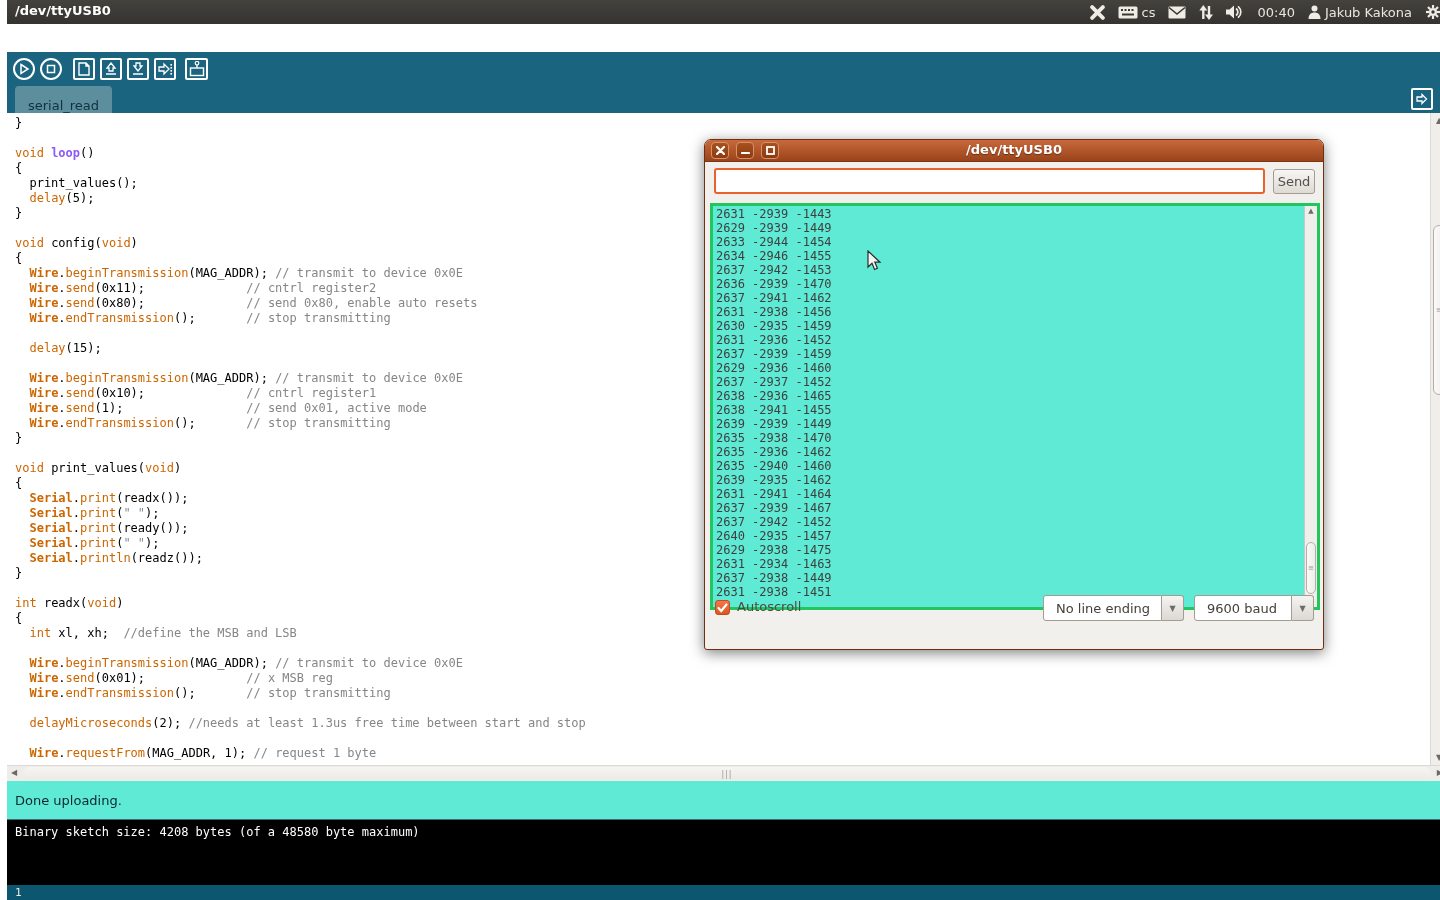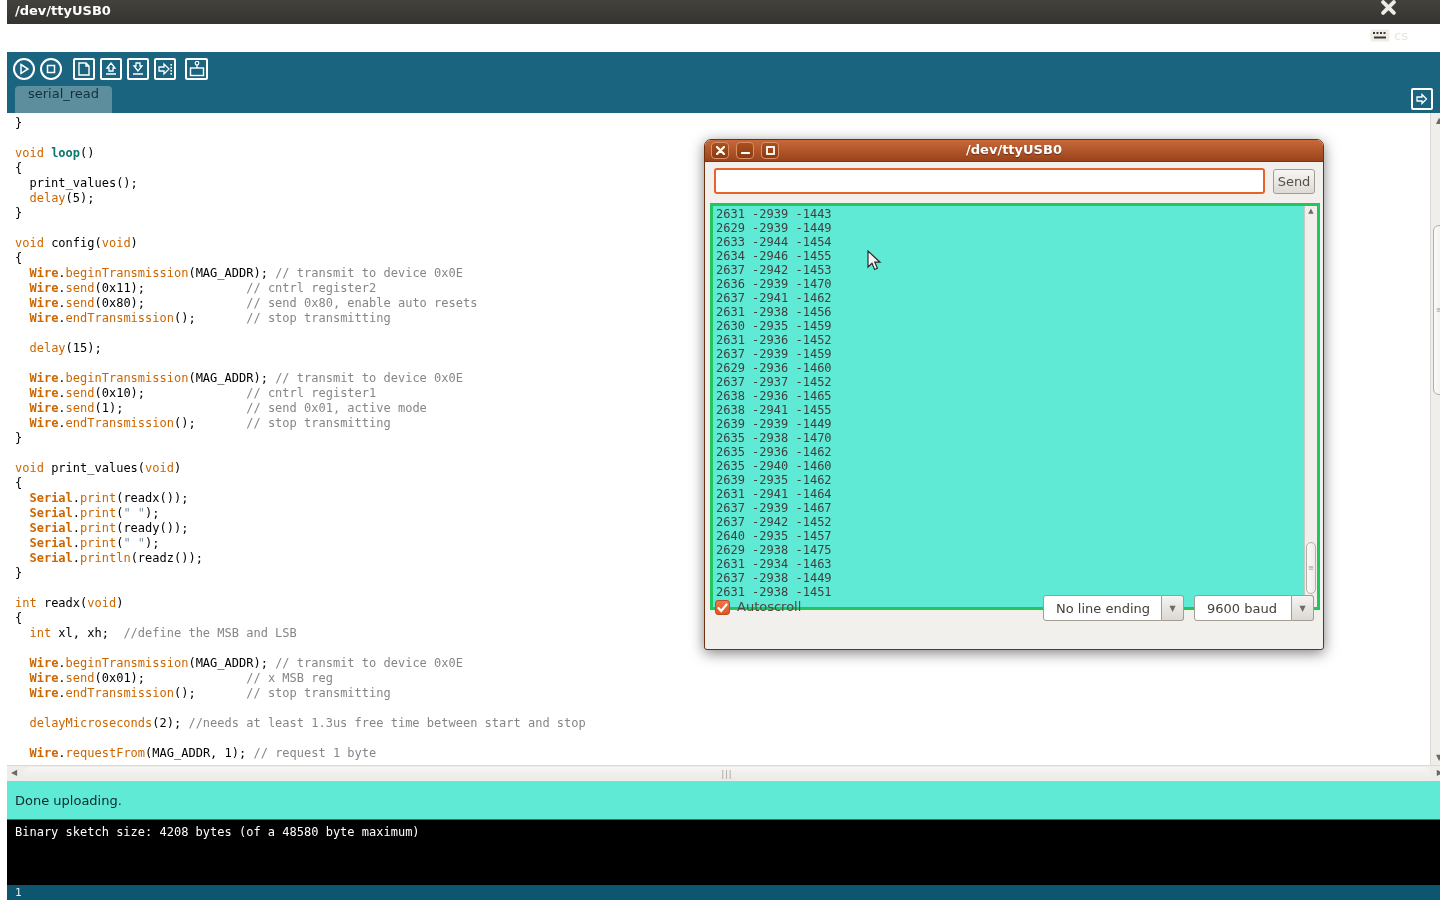--- a/index.html
+++ b/index.html
@@ -4,52 +4,52 @@
 <style>
   * { margin:0; padding:0; box-sizing:border-box; }
   html,body { width:1440px; height:900px; overflow:hidden; background:#fff;
               font-family:"DejaVu Sans", sans-serif; }
   #screen { position:absolute; top:0; left:7px; width:1440px; height:900px; background:#fff; }
 
   
   #top-panel { position:absolute; left:0; top:0; width:1440px; height:24px;
                background:linear-gradient(#44423d,#353330); color:#efece5; }
   #panel-title { position:absolute; left:8px; top:3px; font-size:13px; font-weight:bold; color:#fff; }
-  #tray { position:absolute; right:6px; top:0; height:24px; display:flex; align-items:center; gap:13px;flex-direction:column; }
+  #tray { position:absolute; right:6px; top:0; height:24px; display:flex; align-items:center; gap:13px; }
   .tray-item { display:flex; align-items:center; gap:4px; color:#e9e5dc; font-size:13px; }
   .tray-item svg { display:block; }
 
   
   #menu-bar { position:absolute; left:0; top:24px; width:1440px; height:28px;
               background:linear-gradient(#4b4843,#3a3833); display:flex; align-items:center; }
   .menu-item { color:#e8e4db; font-size:13px; padding:5px 12px; cursor:default; }
   .menu-item:first-child { margin-left:0; padding-left:10px; }
 
   
   #toolbar { position:absolute; left:0; top:52px; width:1440px; height:34px; background:#1a6480; }
   .tb-btn { position:absolute; top:6px; width:22px; height:22px; border:2px solid #fff;
             display:flex; align-items:center; justify-content:center; }
   .tb-round { border-radius:50%; }
   .tb-sq { border-radius:2px; }
 
   
   #tab-bar { position:absolute; left:0; top:86px; width:1440px; height:27px; background:#1a6480; }
   #tab-active { position:absolute; left:8px; top:0; width:97px; height:27px; background:#5d8e9d;
                 border-radius:4px 4px 0 0; color:#10323e; font-size:13px;
-                display:flex; align-items:flex-start; justify-content:center; }
+                display:flex; align-items:flex-end; justify-content:center; }
   #tab-menu-btn { position:absolute; right:14px; top:2px; width:22px; height:22px;
                   border:2px solid #fff; border-radius:2px; display:flex; align-items:center; justify-content:center; }
 
   
   #editor { position:absolute; left:0; top:113px; width:1423px; height:652px; background:#fff; overflow:hidden; }
   #code-area { position:absolute; left:8px; top:3px; font-family:"DejaVu Sans Mono", monospace;
                font-size:12px; line-height:15px; white-space:pre; color:#000; }
   .tok-pl  { color:#000; }
   .tok-kw  { color:#cc6600; }
-  .tok-fnb { color:#0f766e; font-weight:bold; }
+  .tok-fnb { color:#8b5cf6; font-weight:bold; }
   .tok-cls { color:#cc6600; font-weight:bold; }
   .tok-mth { color:#cc6600; }
   .tok-cm  { color:#848688; }
   .tok-str { color:#7e8d98; }
 
   
   #editor-vscroll { position:absolute; left:1423px; top:113px; width:17px; height:652px;
                     background:#f0eeeb; border-left:1px solid #dbd8d3; }
   #editor-vscroll .sb-up { position:absolute; top:3px; left:0; width:16px; text-align:center;
                            font-size:8px; color:#6d6a64; }

